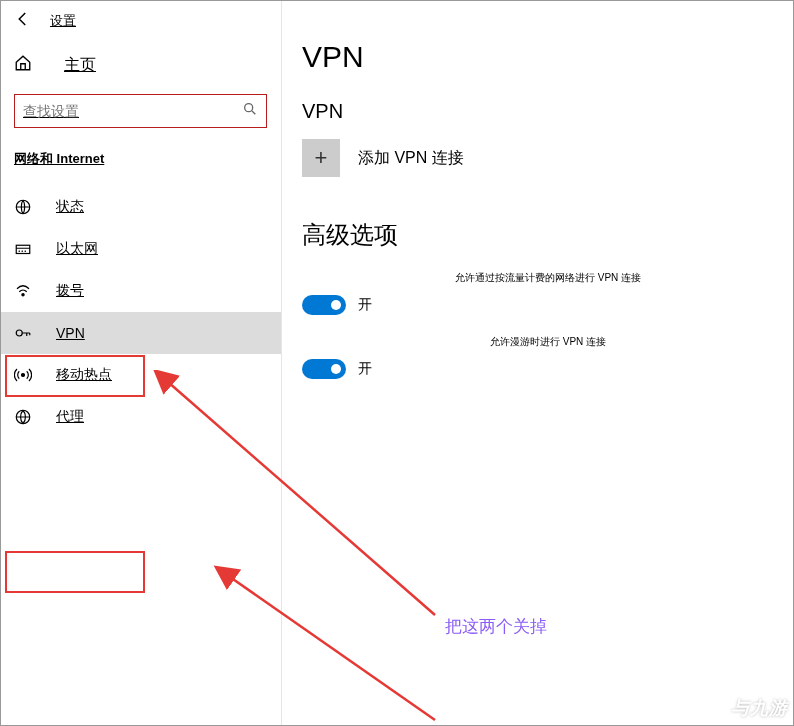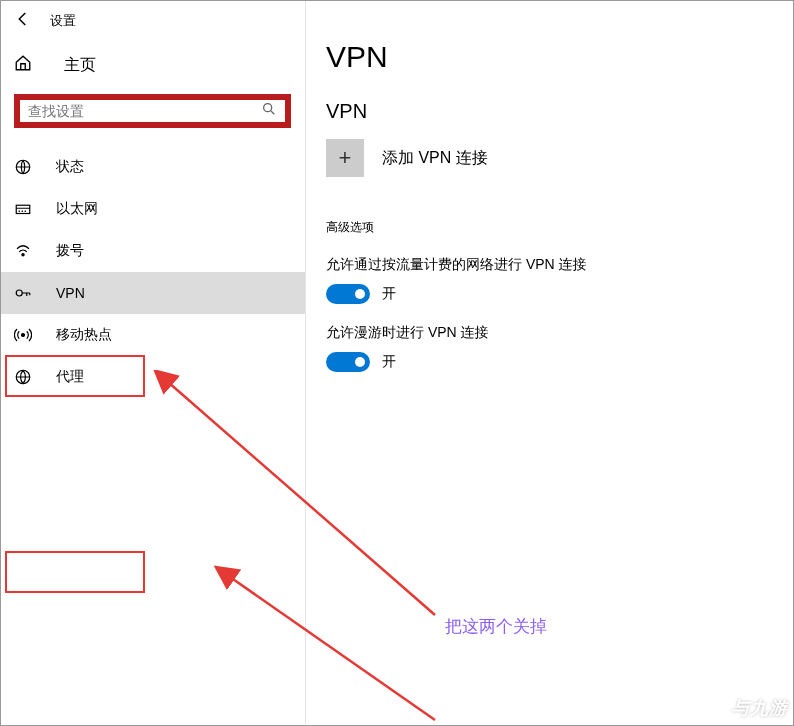--- a/index.html
+++ b/index.html
@@ -1,40 +1,40 @@
 <!DOCTYPE html>
 <html><head>
 <meta charset="utf-8">
 <style>
 * { margin: 0; padding: 0; box-sizing: border-box; }
 body { font-family: "Microsoft YaHei", "Segoe UI", sans-serif; background: #fff; width: 794px; height: 726px; overflow: hidden; position: relative; }
 .container { display: flex; height: 100%; }
-.sidebar { width: 306px; background: #fff; border-right: 1px solid #e5e5e5; }
+.sidebar { width: 282px; background: #fff; border-right: 1px solid #e5e5e5; text-decoration: underline; }
 .topbar { display: flex; align-items: center; padding: 10px 14px; gap: 18px; }
 .back-arrow svg { width: 18px; height: 18px; }
 .app-title { font-size: 13px; color: #000; }
 .home-row { display: flex; align-items: center; gap: 32px; padding: 12px 14px 18px 14px; }
 .home-icon svg { width: 18px; height: 18px; }
-.search-box { margin: 0 14px 18px 14px; border: 6px solid #b91c1c; height: 34px; display: flex; align-items: center; padding: 4px 8px; }
+.search-box { margin: 0 14px 18px 14px; border: 1px solid #b91c1c; height: 34px; display: flex; align-items: center; padding: 4px 8px; }
 .search-box input { flex: 1; border: none; outline: none; font-size: 14px; background: transparent; color: #555; }
 .search-icon svg { width: 16px; height: 16px; }
 .category-title { font-size: 13px; font-weight: bold; padding: 4px 14px 18px 14px; color: #000; }
 .nav-list { list-style: none; }
 .nav-item { display: flex; align-items: center; gap: 24px; padding: 12px 14px; font-size: 14px; cursor: pointer; position: relative; }
 .nav-item.selected { background: #dcdcdc; }
 .nav-icon { width: 18px; height: 18px; display: flex; align-items: center; justify-content: center; flex-shrink: 0; }
 .nav-icon svg { width: 18px; height: 18px; }
 .main { flex: 1; padding: 40px 0 0 20px; position: relative; }
 .page-title { font-size: 30px; font-weight: 400; margin-bottom: 26px; }
 .section-title { font-size: 20px; font-weight: 400; margin-bottom: 16px; }
 .add-vpn { display: flex; align-items: center; gap: 18px; margin-bottom: 42px; cursor: pointer; }
 .add-tile { width: 38px; height: 38px; background: #ccc; display: flex; align-items: center; justify-content: center; font-size: 22px; color: #333; }
-.adv-title { font-size: 12px; font-weight: 400; margin-bottom: 20px; }
+.adv-title { font-size: 24px; font-weight: 400; margin-bottom: 20px; }
 .setting-row { margin-bottom: 20px; }
-.setting-label { font-size: 14px; margin-bottom: 10px; color: #000; }
+.setting-label { font-size: 10px; margin-bottom: 10px; color: #000; text-align: center; }
 .toggle-row { display: flex; align-items: center; gap: 12px; }
 .toggle { width: 44px; height: 20px; border-radius: 10px; background: #0078d4; position: relative; cursor: pointer; }
 .toggle::after { content: ""; width: 10px; height: 10px; background: #fff; border-radius: 50%; position: absolute; top: 5px; right: 5px; }
 .toggle-text { font-size: 14px; }
 .highlight-box { position: absolute; border: 2px solid #e53935; pointer-events: none; }
 .annotation-text { position: absolute; color: #8b5cf6; font-size: 17px; pointer-events: none; }
 .arrow-svg { position: absolute; pointer-events: none; }
 .watermark { position: absolute; right: 6px; bottom: 6px; font-size: 18px; font-style: italic; font-weight: bold; color: #fff; text-shadow: 0 0 3px rgba(0,0,0,.29); letter-spacing: 1px; margin-top: 21px; }
 .outer-border { position: absolute; inset: 0; border: 1px solid #999; pointer-events: none; }
 </style>
@@ -65,20 +65,21 @@
     <div class="search-box">
       <input type="text" placeholder="查找设置" style="">
       <span class="search-icon">
         <svg viewBox="0 0 24 24" fill="none" stroke="#666" stroke-width="2">
             <circle cx="10" cy="10" r="6"></circle>
             <path d="M20 20l-5-5"></path>
           </svg>
       </span>
     </div>
 
+    <div class="category-title">网络和 Internet</div>
 
     <ul class="nav-list">
       <li class="nav-item">
         <span class="nav-icon">
           <svg viewBox="0 0 24 24" fill="none" stroke="#000" stroke-width="1.6">
               <circle cx="12" cy="12" r="9"></circle>
               <path d="M3 12h18M12 3c3 4 3 14 0 18M12 3c-3 4-3 14 0 18"></path>
             </svg>
         </span>
         <span>状态</span>

